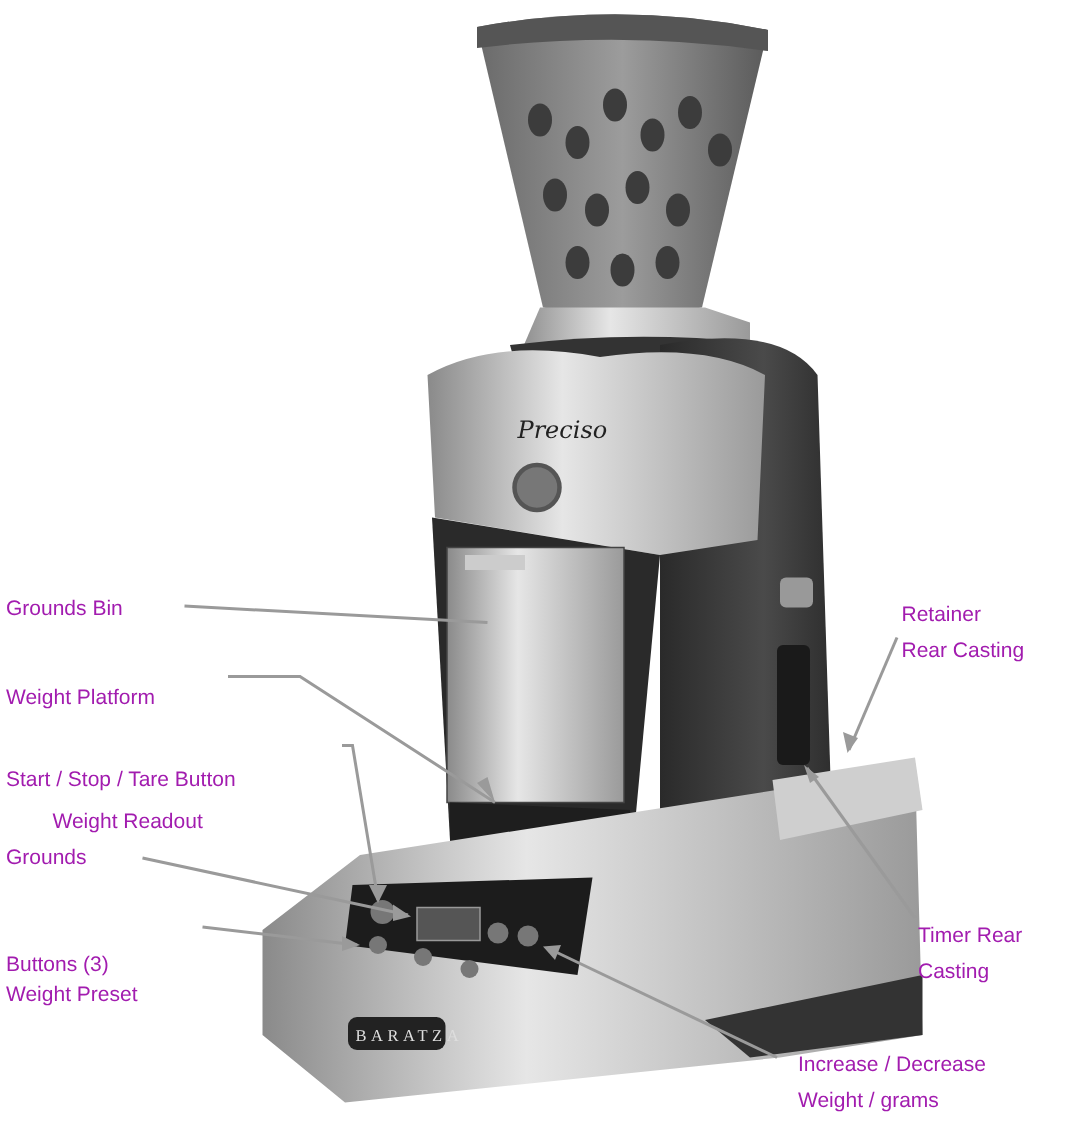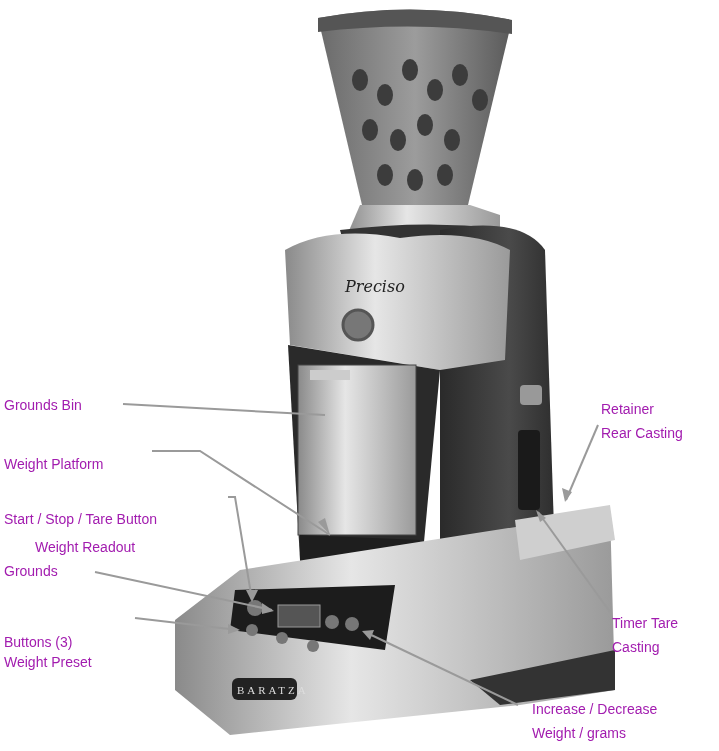--- a/index.html
+++ b/index.html
@@ -106,16 +106,16 @@
 
 <div class="label" style="left:4px;top:393px;">Grounds Bin</div>
 <div class="label" style="left:4px;top:440px;margin-top:12px;">Weight Platform</div>
 <div class="label" style="left:4px;top:487px;margin-top:20px;">Start / Stop / Tare Button</div>
 <div class="label" style="left:4px;top:535px;margin-left:31px;">Weight Readout</div>
 <div class="label" style="left:4px;top:559px;">Grounds</div>
 <div class="label" style="left:4px;top:606px;margin-top:44px;">Weight Preset</div>
 <div class="label" style="left:4px;top:630px;">Buttons (3)</div>
 <div class="label" style="left:601px;top:397px;">Retainer</div>
 <div class="label" style="left:601px;top:421px;">Rear Casting</div>
-<div class="label" style="left:612px;top:611px;">Timer Tare</div>
+<div class="label" style="left:612px;top:611px;">Timer Rear</div>
 <div class="label" style="left:612px;top:635px;">Casting</div>
 <div class="label" style="left:532px;top:697px;">Increase / Decrease</div>
 <div class="label" style="left:532px;top:721px;">Weight / grams</div>
 
 </body></html>

